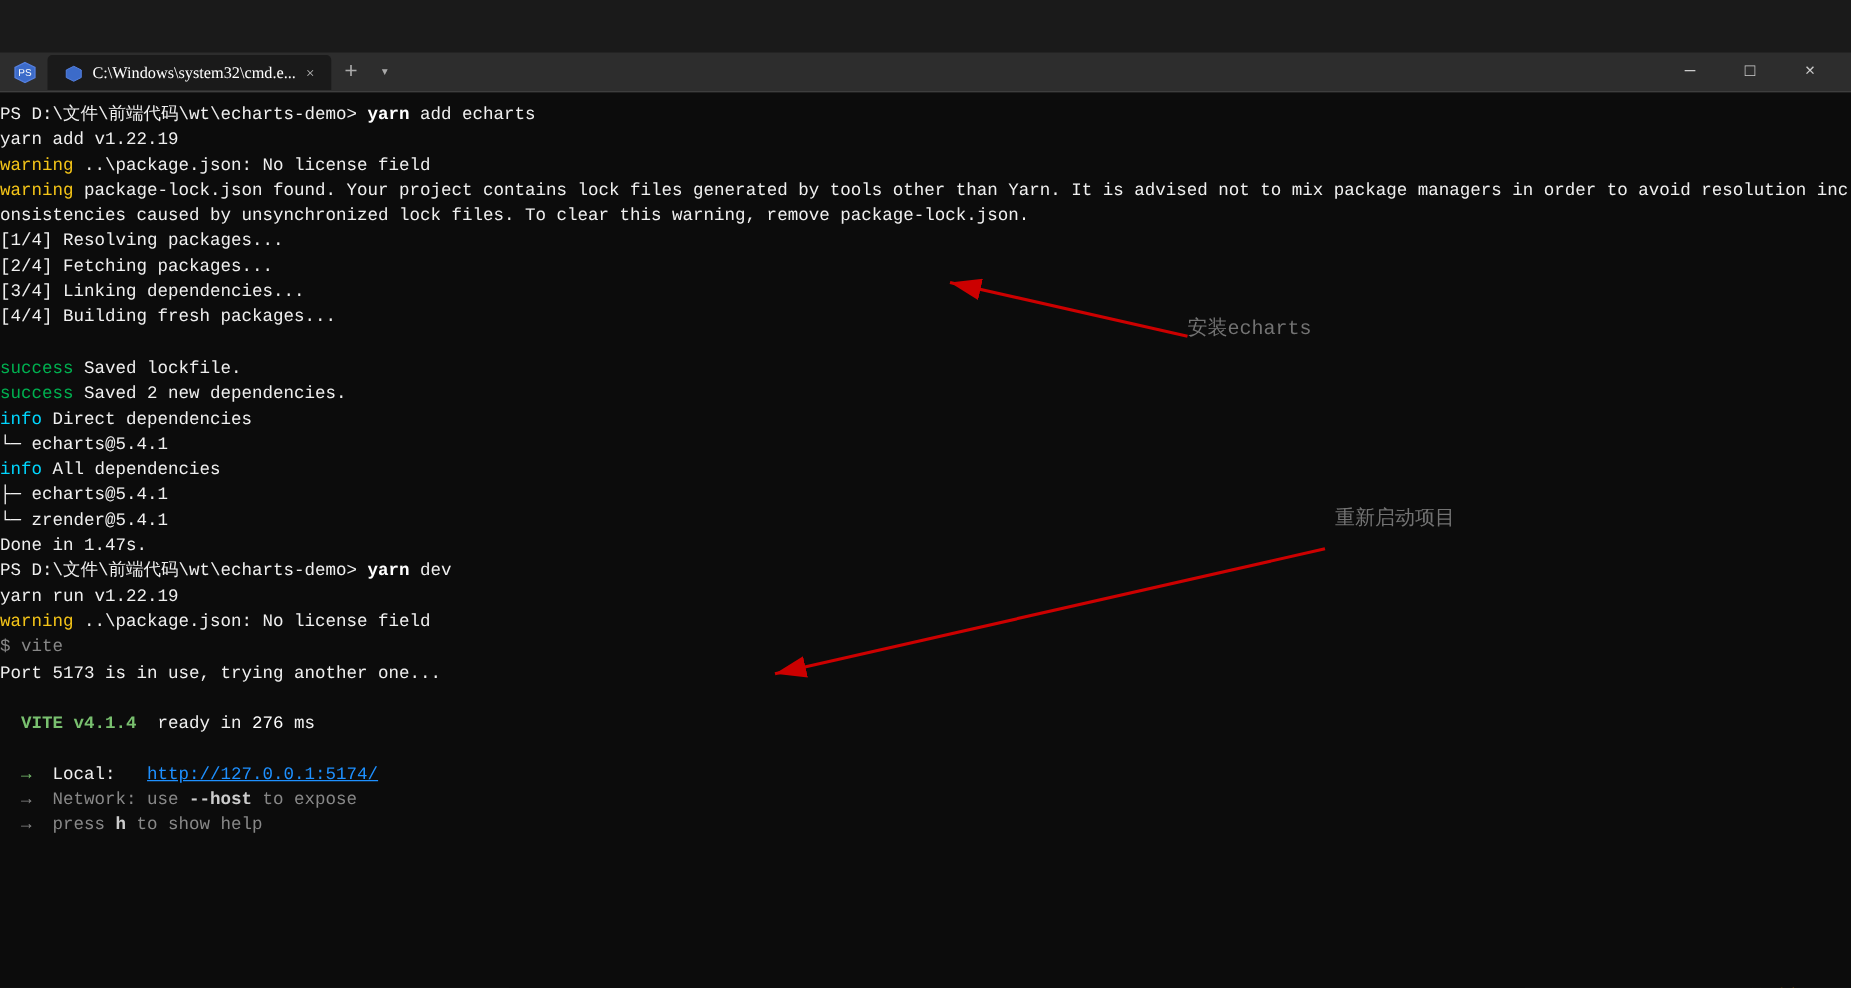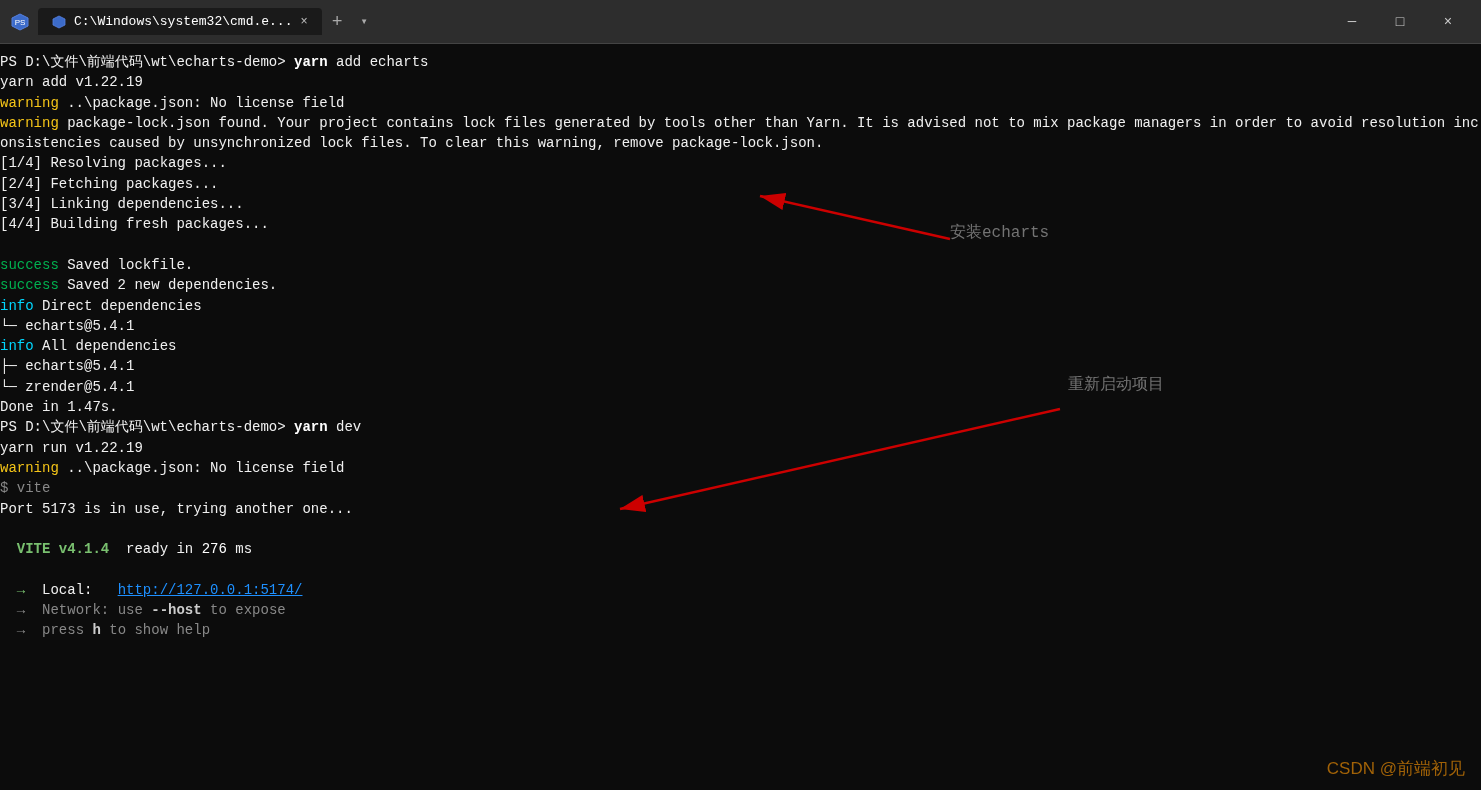--- a/index.html
+++ b/index.html
@@ -7,25 +7,26 @@
       width: 1481px;
       height: 790px;
       background: #1a1a1a;
       font-family: 'Consolas', 'Courier New', monospace;
       overflow: hidden;
     }
 
     
     .titlebar {
       background: #2d2d2d;
-      height: 44px;
+      height: 32px;
       display: flex;
       align-items: center;
       padding: 4px 10px;
       border-bottom: 1px solid #444;
+      margin-top: 42px;
     }
     .titlebar-icon {
       width: 20px;
       height: 20px;
       margin-right: 8px;
       display: flex;
       align-items: center;
       justify-content: center;
     }
     .tab-container {
@@ -35,20 +36,21 @@
     }
     .tab-active {
       background: #1a1a1a;
       color: #fff;
       padding: 6px 14px;
       font-size: 13px;
       display: flex;
       align-items: flex-end;
       gap: 8px;
       border-radius: 4px 4px 0 0;
+      font-family: Liberation Serif, serif;
     }
     .tab-close {
       cursor: pointer;
       opacity: 0.7;
       font-size: 12px;
     }
     .tab-add {
       color: #aaa;
       padding: 4px 10px;
       font-size: 18px;

